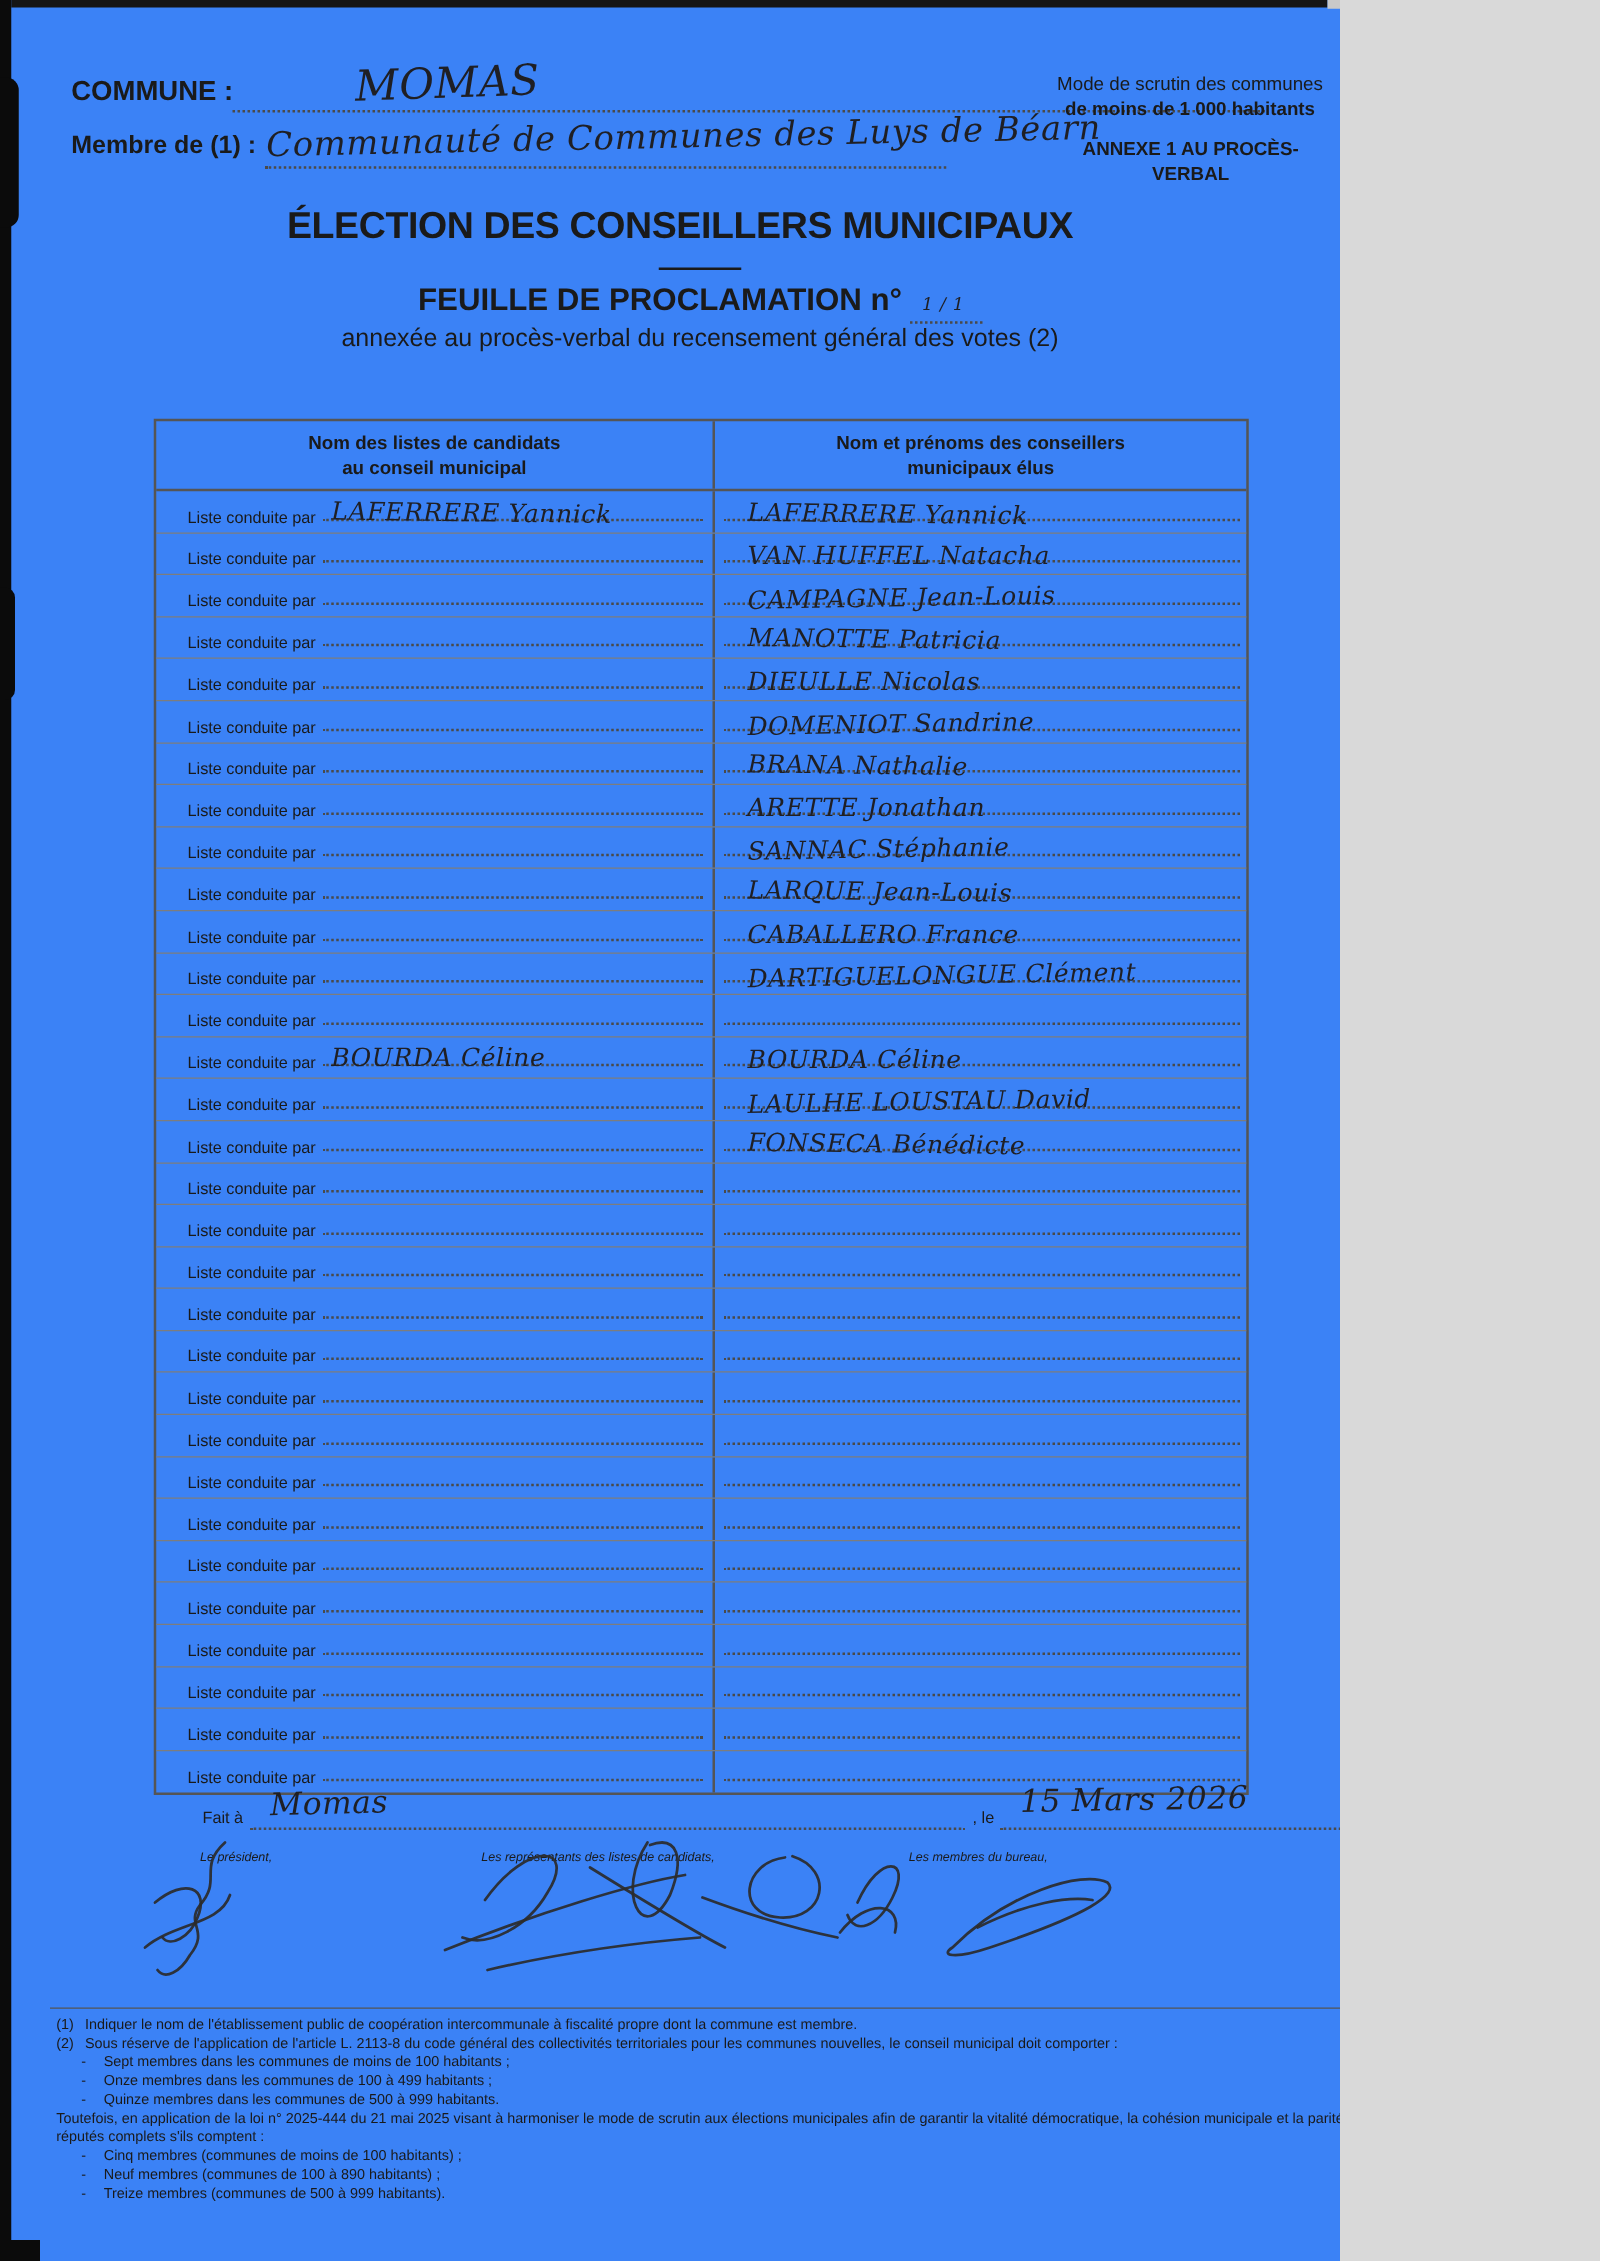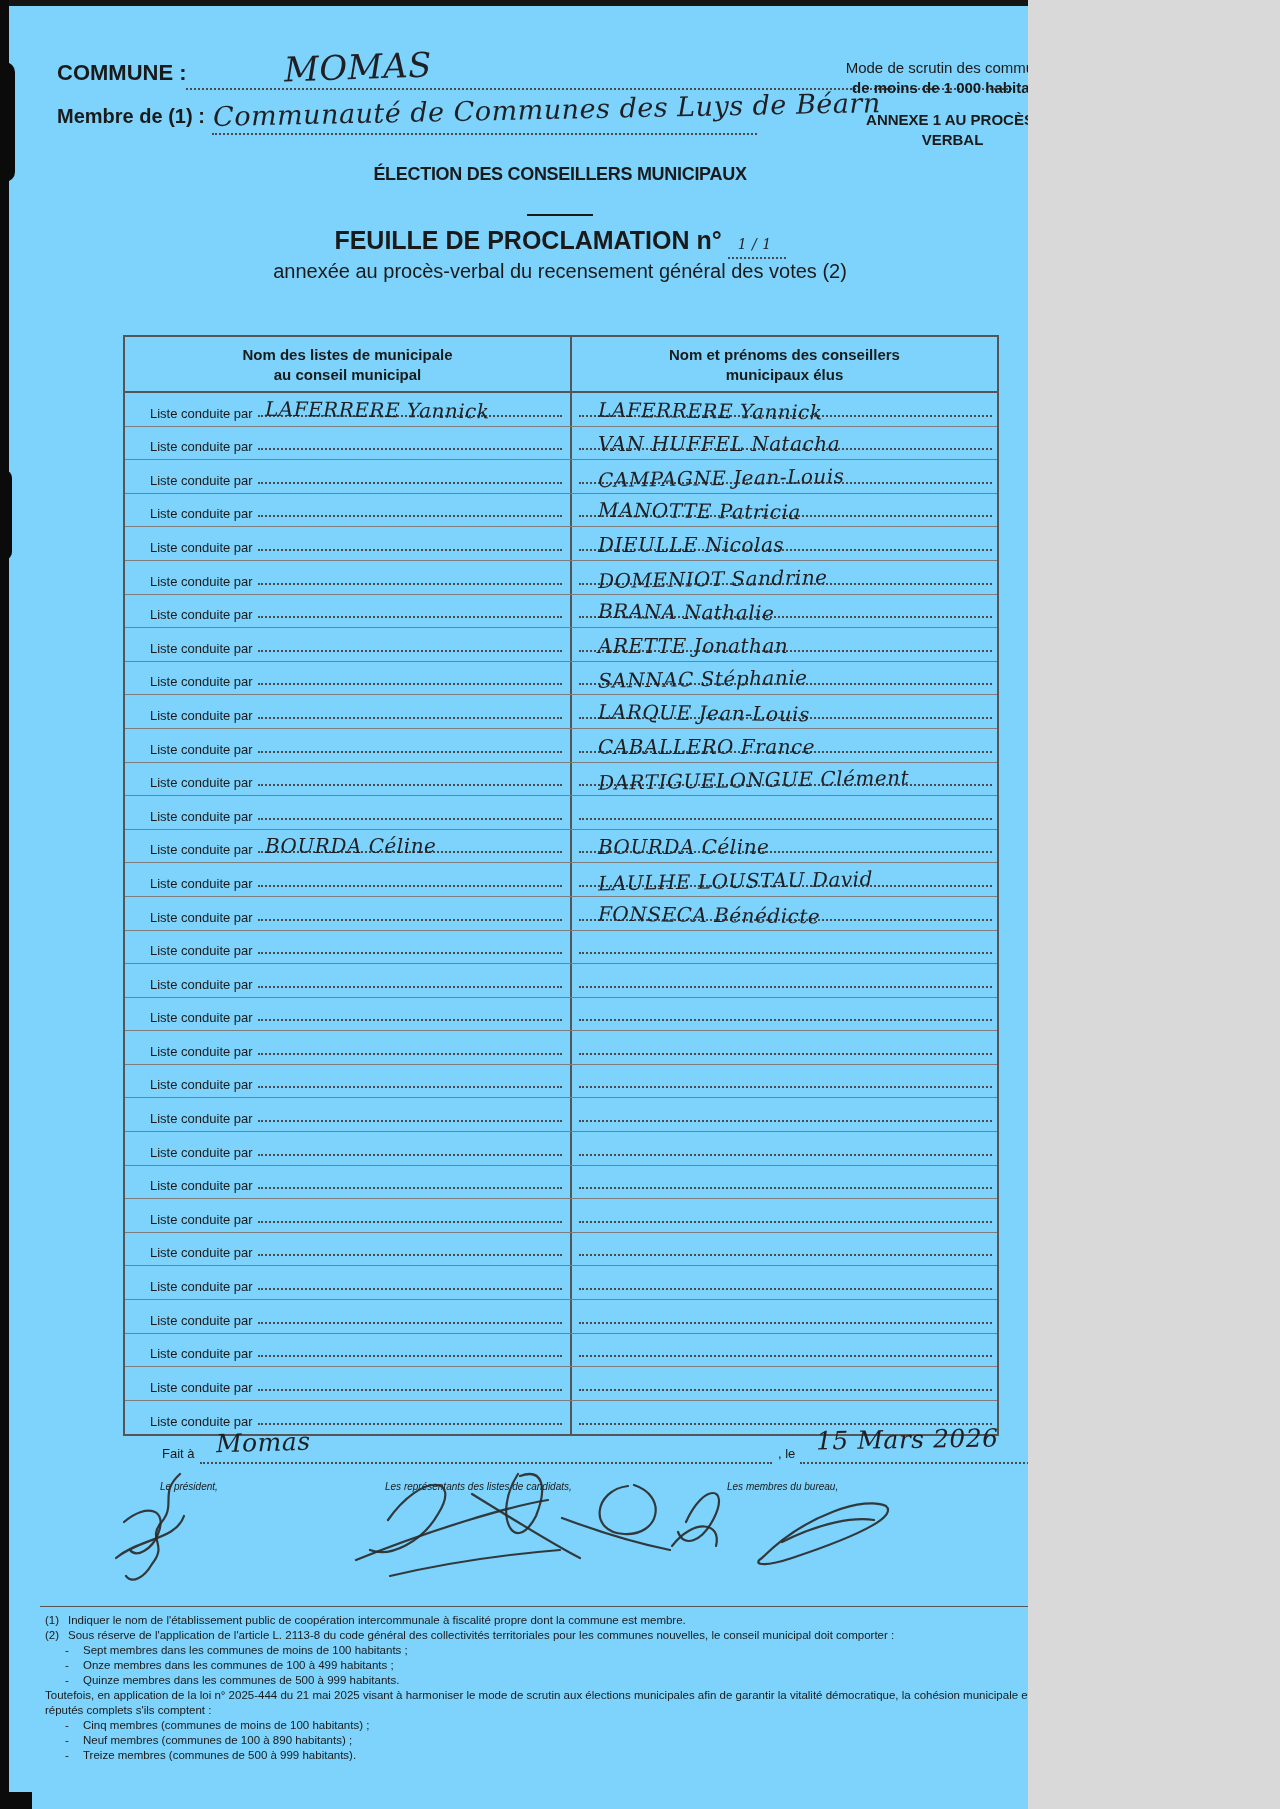--- a/index.html
+++ b/index.html
@@ -1,17 +1,17 @@
 <!DOCTYPE html>
 <html><head>
 <meta charset="utf-8">
 <style>
   html,body{margin:0;padding:0;background:#d9d9d9;}
-  #page{position:relative;width:1028px;height:1809px;background:#7dd3fc;
-        font-family:"Liberation Sans",sans-serif;color:#1a1a1a;overflow:hidden;}
+  #page{position:relative;width:1028px;height:1809px;background:#3b82f6;
+        font-family:"Liberation Sans",sans-serif;color:#1a1a1a;overflow:hidden;padding-left:44px;}
 
   
   .edge-left{position:absolute;left:0;top:0;width:9px;height:1809px;background:#0b0b0b;}
   .edge-left-bulge1{position:absolute;left:0;top:62px;width:15px;height:120px;background:#0b0b0b;border-radius:0 10px 10px 0;}
   .edge-left-bulge2{position:absolute;left:0;top:470px;width:12px;height:90px;background:#0b0b0b;border-radius:0 8px 8px 0;}
   .edge-top{position:absolute;left:9px;top:0;width:1053px;height:6px;background:#151515;}
   .edge-top-right{position:absolute;left:1062px;top:0;width:218px;height:7px;background:#c9c9c9;}
   .corner-bl{position:absolute;left:0;top:1792px;width:32px;height:17px;background:#0b0b0b;}
 
   .b{font-weight:bold;}
@@ -23,22 +23,22 @@
   .commune-line{position:absolute;left:186px;top:88px;width:826px;border-bottom:2px dotted #4a4a4a;}
   .commune-hw{position:absolute;left:284px;top:50px;font-size:34px;transform:rotate(-2deg);}
   .membre-label{position:absolute;left:57px;top:105px;font-size:20px;font-weight:bold;}
   .membre-line{position:absolute;left:212px;top:133px;width:545px;border-bottom:2px dotted #4a4a4a;}
   .membre-hw{position:absolute;left:213px;top:96px;font-size:27px;transform:rotate(-1.2deg);}
 
   .scrutin{position:absolute;left:838px;top:58px;width:228px;text-align:center;font-size:15px;line-height:1.3;}
   .annexe{position:absolute;left:845px;top:110px;width:215px;text-align:center;font-size:15px;font-weight:bold;line-height:1.3;}
 
   
-  .title-main{position:absolute;left:120px;top:164px;width:880px;text-align:center;
-              font-size:18px;font-weight:bold;letter-spacing:-.3px;}
+  .title-main{position:absolute;left:104px;top:164px;width:880px;text-align:center;
+              font-size:30px;font-weight:bold;letter-spacing:-.3px;}
   .title-rule{position:absolute;left:527px;top:214px;width:66px;border-bottom:2.5px solid #1a1a1a;}
   .feuille{position:absolute;left:120px;top:226px;width:880px;text-align:center;font-size:25px;font-weight:bold;}
   .feuille .numgroup{display:inline-block;border-bottom:2px dotted #4a4a4a;padding:0 14px 2px 10px;margin-left:6px;}
   .feuille .hw{font-size:14px;font-weight:normal;}
   .subtitle{position:absolute;left:120px;top:260px;width:880px;text-align:center;font-size:20px;}
 
   
   #table{position:absolute;left:123px;top:335px;width:876px;border:2px solid #555;box-sizing:border-box;}
   .thead{display:flex;height:54px;border-bottom:2px solid #555;}
   .th{font-weight:bold;font-size:15px;text-align:center;padding-top:8px;line-height:1.35;box-sizing:border-box;}
@@ -114,21 +114,21 @@
   <div class="title-main">ÉLECTION DES CONSEILLERS MUNICIPAUX</div>
   <div class="title-rule"></div>
   <div class="feuille">
     <span>FEUILLE DE PROCLAMATION n°</span><span class="numgroup"><span class="hw">1 / 1</span></span>
   </div>
   <div class="subtitle">annexée au procès-verbal du recensement général des votes (2)</div>
 
   <div id="table">
     <div class="thead">
       <div class="th th-left">
-        <span>Nom des listes de municipale</span>
+        <span>Nom des listes de candidats</span>
         <span>au conseil municipal</span>
       </div>
       <div class="th th-right">
         <span>Nom et prénoms des conseillers</span>
         <span>municipaux élus</span>
       </div>
     </div>
     <div id="rows">
     <div class="trow">
       <div class="tc tc-left">

